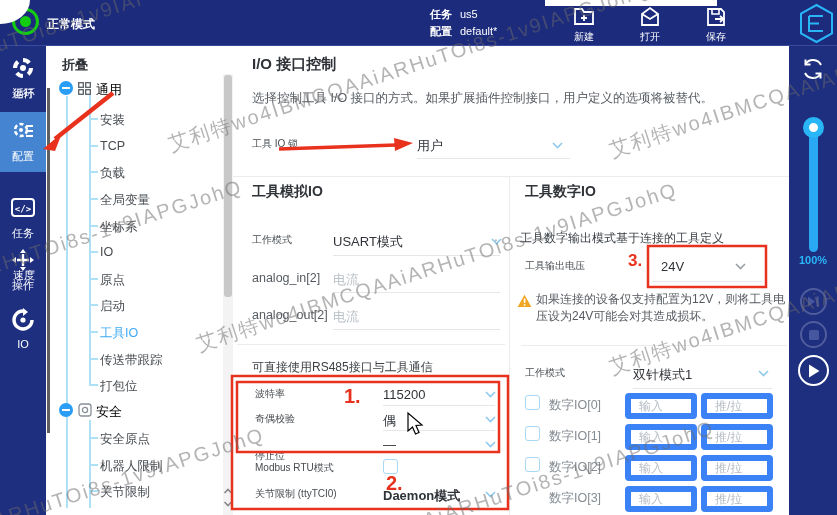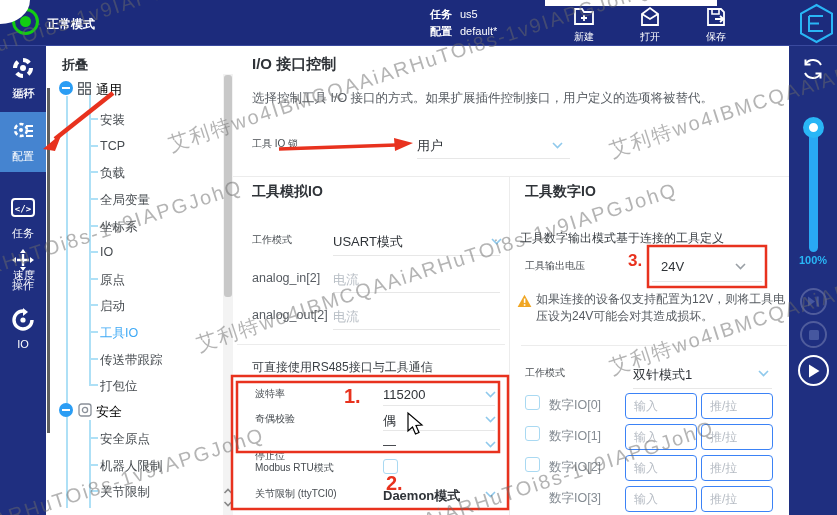--- a/index.html
+++ b/index.html
@@ -49,21 +49,21 @@
   .lbl { position:absolute; font-size:10px; color:#474c51; white-space:nowrap; }
   .lbl2 { position:absolute; font-size:12.5px; color:#565b61; white-space:nowrap; }
   .val { position:absolute; font-size:13px; color:#2f3338; white-space:nowrap; cursor:pointer; }
   .val.muted { color:#b9bfc6; cursor:default; }
   .sec-title { position:absolute; font-size:14px; font-weight:bold; color:#2f3338; }
   .note { position:absolute; font-size:12px; color:#3c4146; white-space:nowrap; }
   .uline { position:absolute; height:1px; background:#e7e7e7; }
   .divider { position:absolute; background:#ececec; }
   .chev { position:absolute; cursor:pointer; }
   .cbox { position:absolute; width:15px; height:15px; border:1.5px solid #a9d9f2; border-radius:3px; background:#fff; cursor:pointer; }
-  .din { position:absolute; width:72px; height:26px; border:1px solid #3b82f6; border-radius:4px; font-size:12px; padding:0 8px; color:#6a7178; font-family:inherit; background:#fff; }
+  .din { position:absolute; width:72px; height:26px; border:6px solid #3b82f6; border-radius:4px; font-size:12px; padding:0 8px; color:#6a7178; font-family:inherit; background:#fff; }
   .din::placeholder { color:#b6bcc4; }
   .warn-text { position:absolute; left:536px; top:291px; width:254px; font-size:12px; color:#565b61; line-height:1.4; }
 
   
   .rsidebar { position:absolute; left:789px; top:46px; width:48px; height:469px; background:#1f2f80; }
   .rs-label { position:absolute; width:48px; text-align:center; color:#fff; font-size:11px; }
   .slider-track { position:absolute; left:809px; top:122px; width:9px; height:130px; background:#29a9f4; border-radius:5px; cursor:pointer; }
   .slider-handle { position:absolute; left:803px; top:117px; width:21px; height:21px; border-radius:50%; background:#fff; border:6px solid #29b6f6; cursor:pointer; }
   .speed-pct { position:absolute; left:789px; top:254px; width:48px; text-align:center; color:#29b6f6; font-size:11px; font-weight:bold; }
   .cbtn { position:absolute; border-radius:50%; display:flex; align-items:center; justify-content:center; cursor:pointer; }

